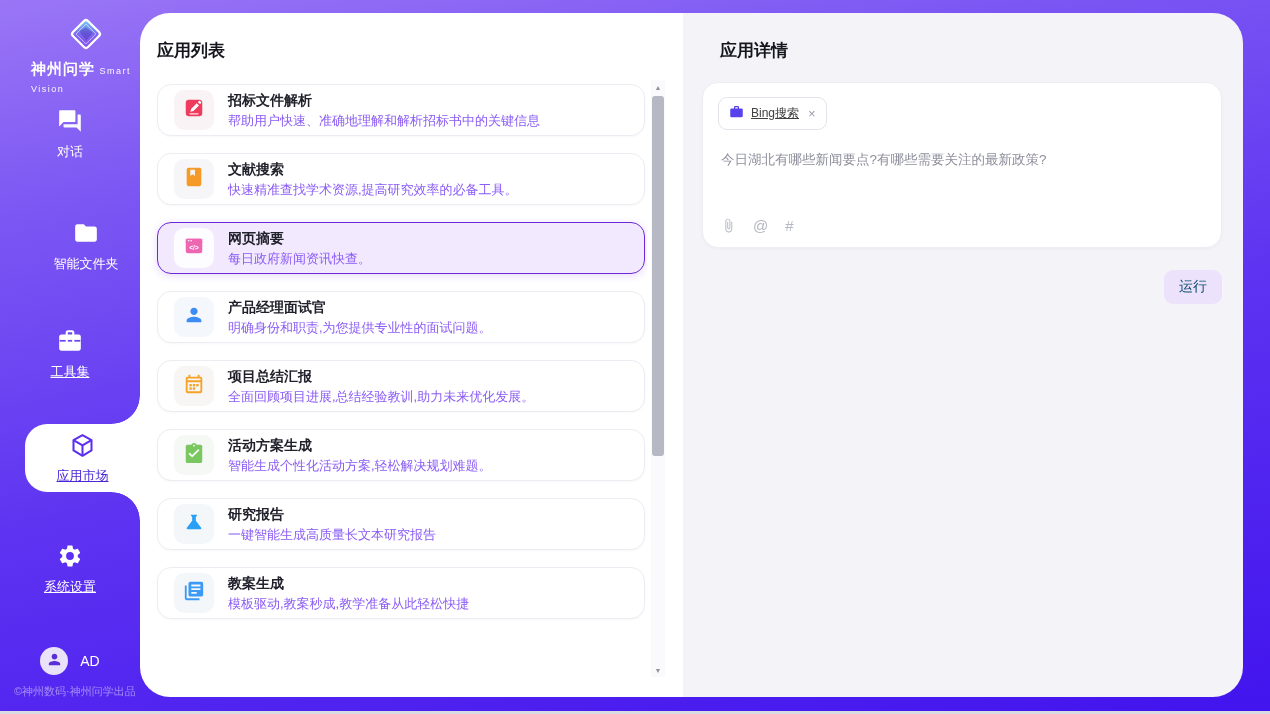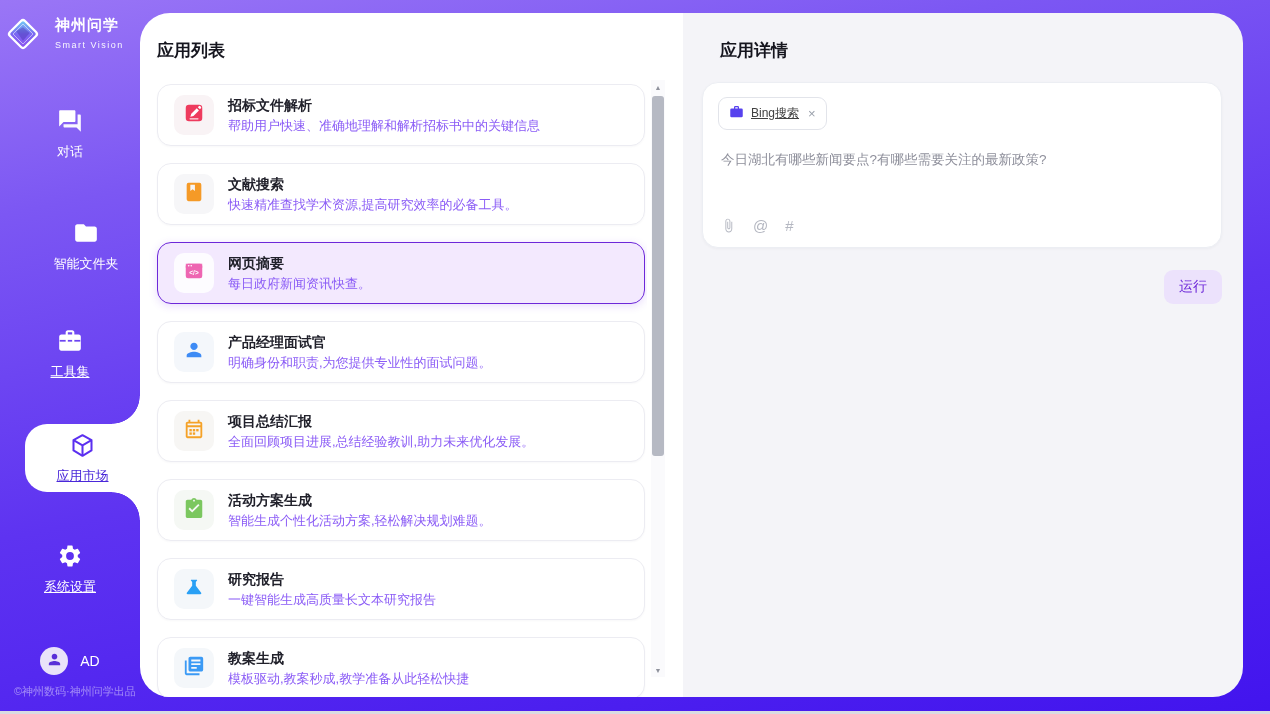--- a/index.html
+++ b/index.html
@@ -2,21 +2,21 @@
 <html><head>
 <meta charset="utf-8">
 <style>
   html,body{margin:0;padding:0;}
   .stage{position:relative;width:1270px;height:714px;overflow:hidden;background:#d9dbe2;
     font-family:"Liberation Sans","DejaVu Sans",sans-serif;-webkit-font-smoothing:antialiased;}
   .frame{position:absolute;left:0;top:0;width:1270px;height:711px;
     background:linear-gradient(168deg,#9a76f6 0%,#7c57f3 22%,#5e33f1 55%,#4214ee 100%);}
   
   .sidebar{position:absolute;left:0;top:0;width:140px;height:711px;}
-  .logo{position:absolute;top:15px;left:4px;display:flex;align-items:center;gap:13px;}
+  .logo{position:absolute;top:15px;left:31px;display:flex;align-items:center;gap:7px;flex-direction:column;}
   .logo-mark svg{width:38px;height:38px;display:block;}
   .logo-title{color:#fff;font-size:15px;font-weight:bold;letter-spacing:1px;line-height:17px;}
   .logo-sub{color:#fff;font-size:9px;letter-spacing:1.5px;opacity:.95;}
   .nav-item{position:absolute;left:0;width:140px;text-align:center;color:#fff;cursor:pointer;}
   .nav-item svg{width:26px;height:26px;display:inline-block;}
   .nav-label{display:block;font-size:13px;margin-top:5px;}
   .nav-label.u{text-decoration:underline;}
   .active-bubble{position:absolute;top:424px;left:25px;width:115px;height:68px;background:#fff;
     border-radius:22px 0 0 22px;display:flex;flex-direction:column;align-items:center;
     justify-content:center;cursor:pointer;}
@@ -38,21 +38,21 @@
     overflow:hidden;display:flex;}
   .panel-list{width:543px;flex:none;background:#fff;position:relative;}
   .panel-detail{flex:1;background:#f4f4f8;position:relative;}
   .panel-h{position:absolute;top:26px;font-size:17px;font-weight:bold;color:#15151e;margin:0;}
   .panel-list .panel-h{left:17px;}
   .panel-detail .panel-h{left:37px;}
   
   .list-viewport{position:absolute;top:62px;left:0;right:36px;bottom:0;overflow:hidden;
     padding:9px 0 0 17px;box-sizing:border-box;}
   .card{width:488px;box-sizing:border-box;border:1px solid #ececf2;border-radius:14px;
-    background:#fff;display:flex;align-items:center;gap:14px;padding:10px 16px;height:62px;
+    background:#fff;display:flex;align-items:center;gap:14px;padding:10px 16px;height:52px;
     margin-bottom:17px;cursor:pointer;box-shadow:0 1px 2px rgba(25,25,50,.03);}
   .card.active{background:#f3e9fe;border:1px solid #6d28d9;box-shadow:0 2px 8px rgba(130,60,240,.18);}
   .icon-tile{width:40px;height:40px;border-radius:10px;background:#f5f6f9;flex:none;
     display:flex;align-items:center;justify-content:center;}
   .icon-tile svg{width:22px;height:22px;}
   .card-title{font-size:14px;font-weight:bold;color:#21212b;line-height:16px;margin-bottom:5px;}
   .card-desc{font-size:13px;color:#8b5cf6;line-height:15px;}
   
   .scrollbar{position:absolute;top:67px;right:18px;bottom:20px;width:14px;background:#fafafc;}
   .sb-btn{position:absolute;left:0;width:14px;height:14px;display:flex;align-items:center;
@@ -67,21 +67,21 @@
     border:1px solid #e2e4ea;border-radius:9px;padding:6px 10px;background:#fff;cursor:pointer;}
   .tool-tag svg{width:15px;height:15px;}
   .tag-label{font-size:12px;color:#404040;text-decoration:underline;}
   .tag-close{font-size:13px;color:#9aa0ab;margin-left:2px;cursor:pointer;}
   .query-text{position:absolute;top:68px;left:18px;right:18px;font-size:13.5px;color:#8e8f9b;
     line-height:18px;cursor:text;}
   .attach-row{position:absolute;bottom:13px;left:18px;display:flex;align-items:center;gap:17px;
     color:#b4b7c1;font-size:15px;}
   .attach-row .a-ico{cursor:pointer;display:flex;align-items:center;}
   .attach-row svg{width:15px;height:15px;}
-  .run-btn{position:absolute;top:257px;right:21px;background:#ece2fc;color:#6d28d9;font-size:14px;
+  .run-btn{position:absolute;top:257px;right:21px;background:#ece2fc;color:#0c4a6e;font-size:14px;
     padding:8px 15px;border-radius:9px;border:none;cursor:pointer;font-family:inherit;}
 </style>
 </head>
 <body>
 
 <div class="stage">
   <div class="frame"></div>
 
   <aside class="sidebar">
     <div class="logo">

